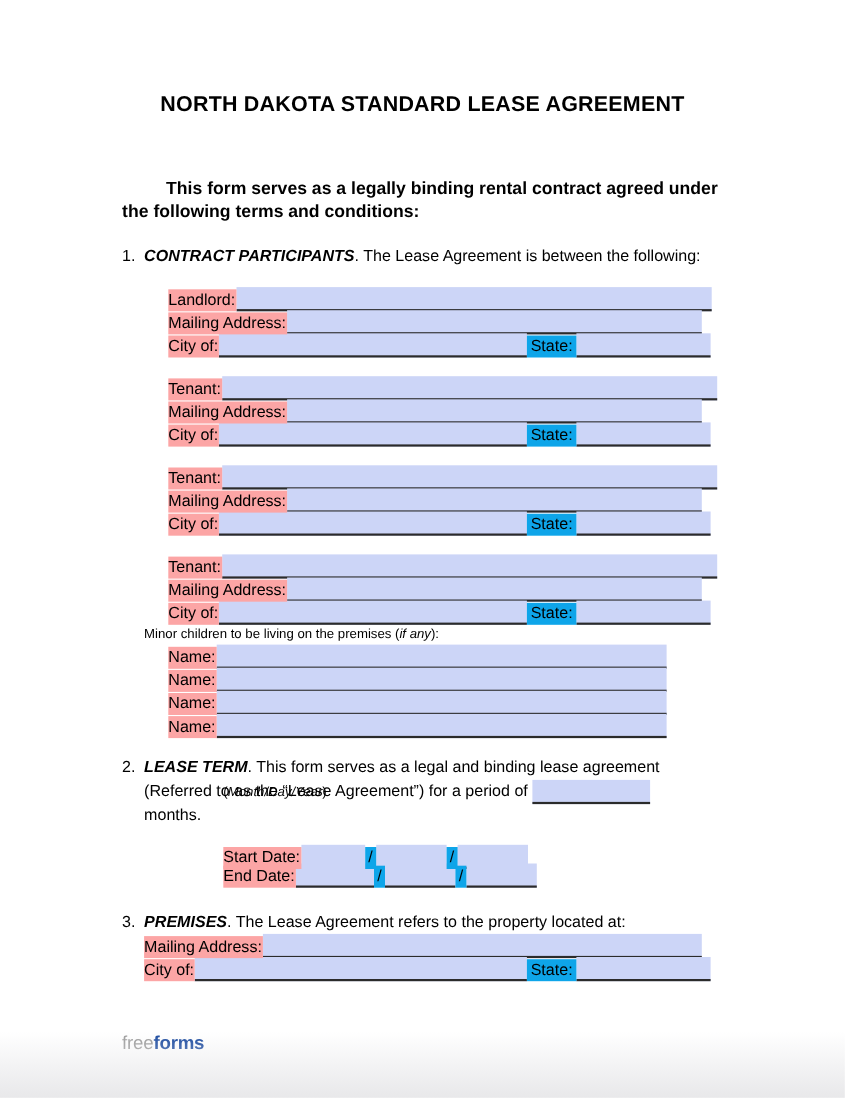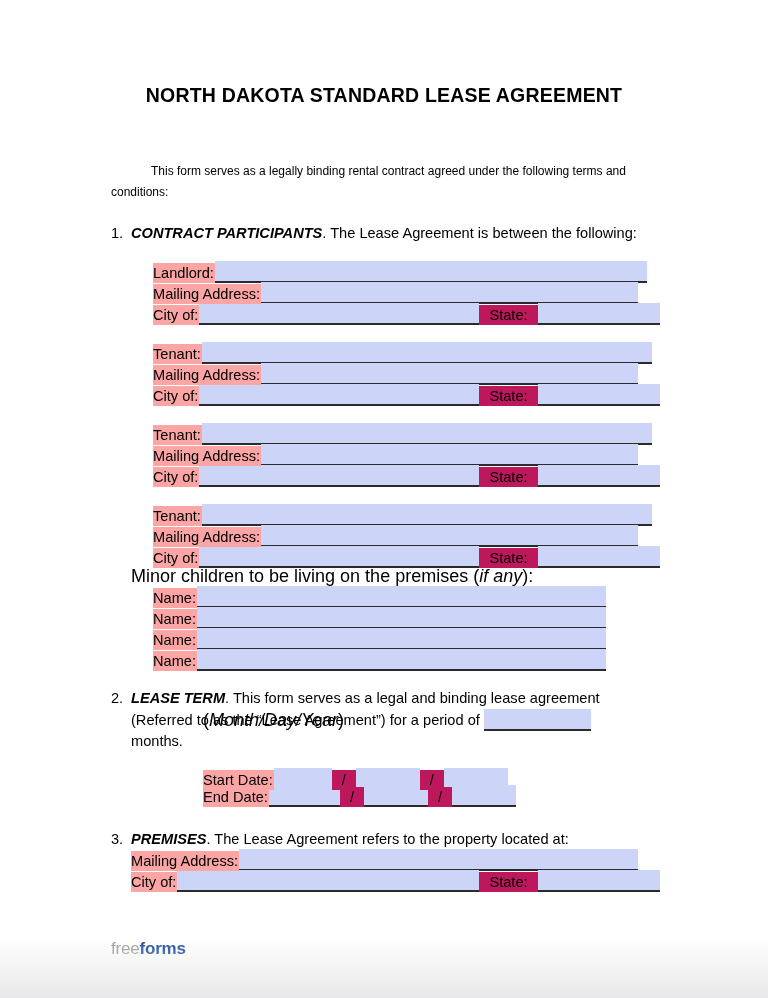--- a/index.html
+++ b/index.html
@@ -45,22 +45,23 @@
     font-size: 19.5px;
     font-weight: bold;
     letter-spacing: 0.2px;
   }
 
   .intro {
     position: absolute;
     left: 111px;
     top: 161px;
     width: 545px;
-    font-size: 12px;
+    font-size: 16px;
     line-height: 21px;
+    font-weight: bold;
   }
   .intro .indent { display: inline-block; width: 40px; }
 
   
   .clause {
     position: absolute;
     width: 560px;
     font-size: 14.6px;
     line-height: 21px;
   }
@@ -101,29 +102,29 @@
     background: #ccd5f7;
     border-bottom: 2px solid #2b2b2b;
     position: relative;
     z-index: 1;
   }
   .fsep {
     display: inline-block;
     vertical-align: bottom;
     height: 20px;
     line-height: 20px;
-    background: #be185d;
+    background: #0ea5e9;
     position: relative;
     z-index: 2;
-    padding: 0 10px;
+    padding: 0 3px;
   }
 
   .sublabel {
     position: absolute;
-    font-size: 18px;
+    font-size: 12px;
     line-height: 20px;
   }
   .sublabel i { font-style: italic; }
 
   
   .footer-logo {
     position: absolute;
     left: 111px;
     top: 939px;
     font-size: 17px;

